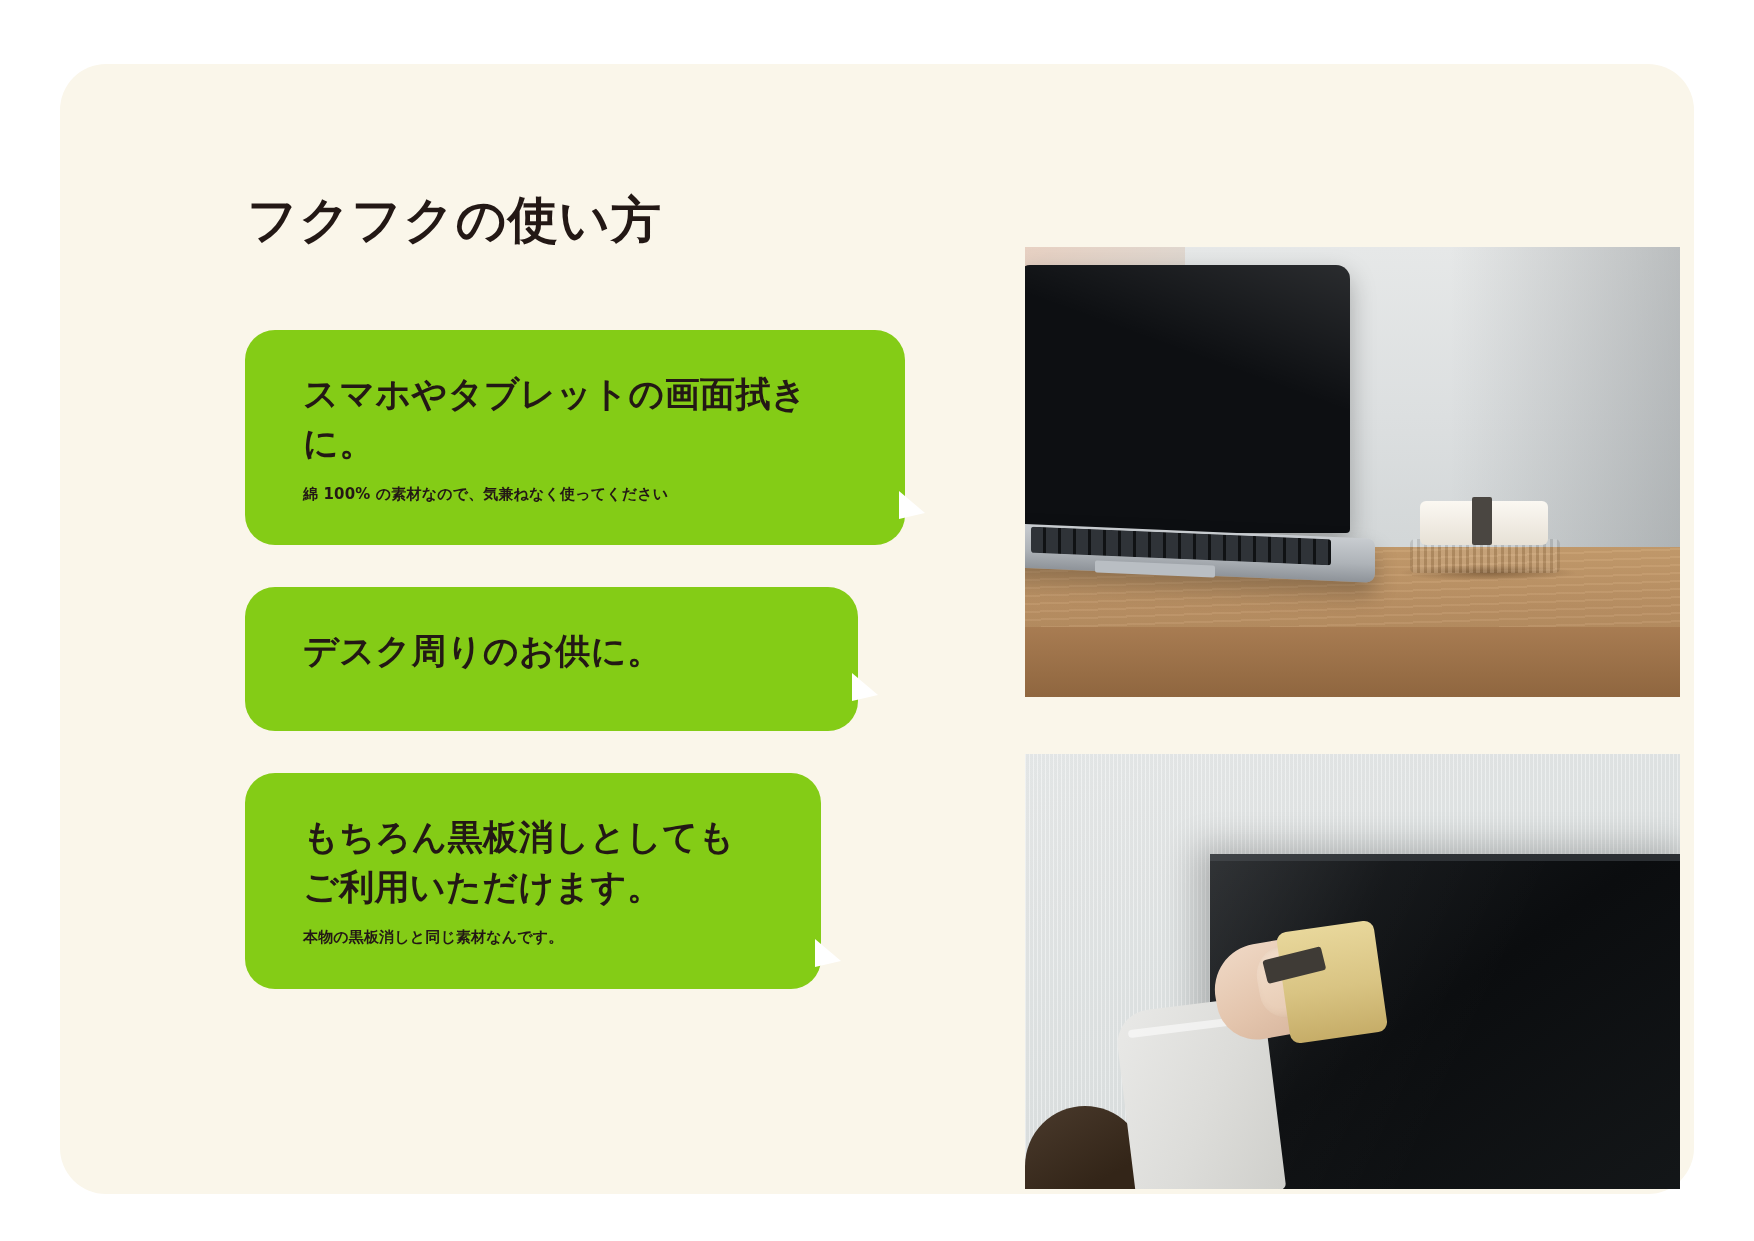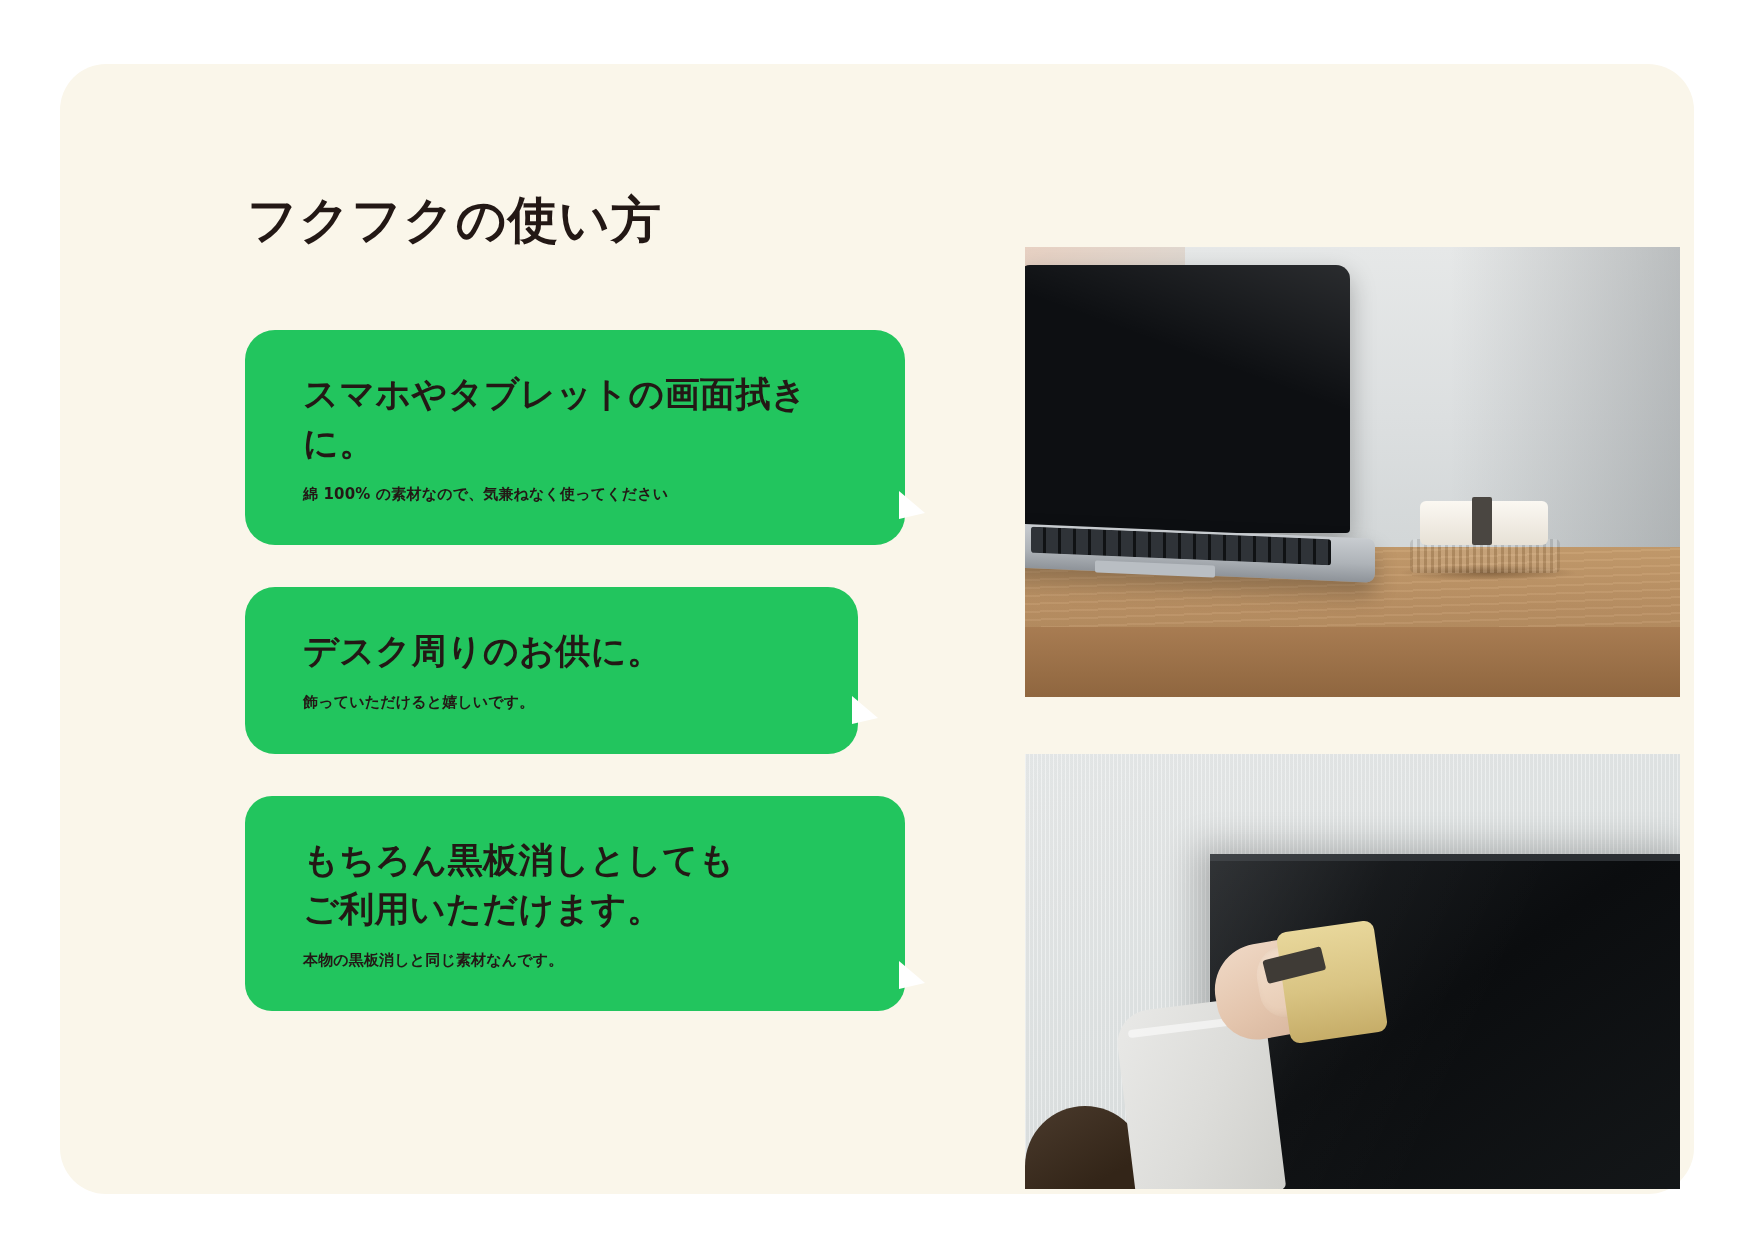--- a/index.html
+++ b/index.html
@@ -47,28 +47,28 @@
   }
 
   .bubble-list {
     display: flex;
     flex-direction: column;
     gap: 42px;
   }
 
   .bubble {
     position: relative;
-    background: #22c55e;
+    background: #84cc16;
     border-radius: 30px;
     padding: 40px 40px 40px 58px;
     box-sizing: border-box;
   }
   .bubble.b1 { width: 660px; }
   .bubble.b2 { width: 613px; }
-  .bubble.b3 { width: 660px; border-radius: 27px; }
+  .bubble.b3 { width: 576px; }
 
   
   .bubble-tail {
     position: absolute;
     right: -20px;
     bottom: 26px;
     width: 0;
     height: 0;
     border-top: 22px solid transparent;
     border-bottom: 6px solid transparent;
@@ -268,21 +268,20 @@
     <div class="bubble-list">
 
       <div class="bubble b1">
         <div class="bubble-title">スマホやタブレットの画面拭きに。</div>
         <div class="bubble-sub">綿 100% の素材なので、気兼ねなく使ってください</div>
         <span class="bubble-tail"></span>
       </div>
 
       <div class="bubble b2">
         <div class="bubble-title">デスク周りのお供に。</div>
-        <div class="bubble-sub">飾っていただけると嬉しいです。</div>
         <span class="bubble-tail"></span>
       </div>
 
       <div class="bubble b3">
         <div class="bubble-title">もちろん黒板消しとしても
 ご利用いただけます。</div>
         <div class="bubble-sub">本物の黒板消しと同じ素材なんです。</div>
         <span class="bubble-tail"></span>
       </div>
 

